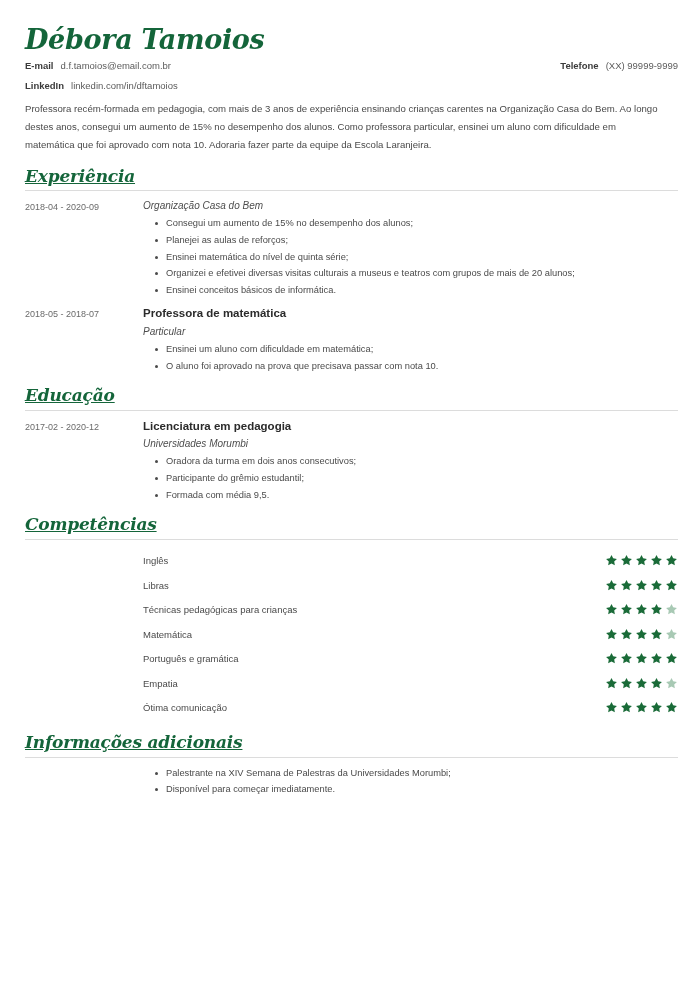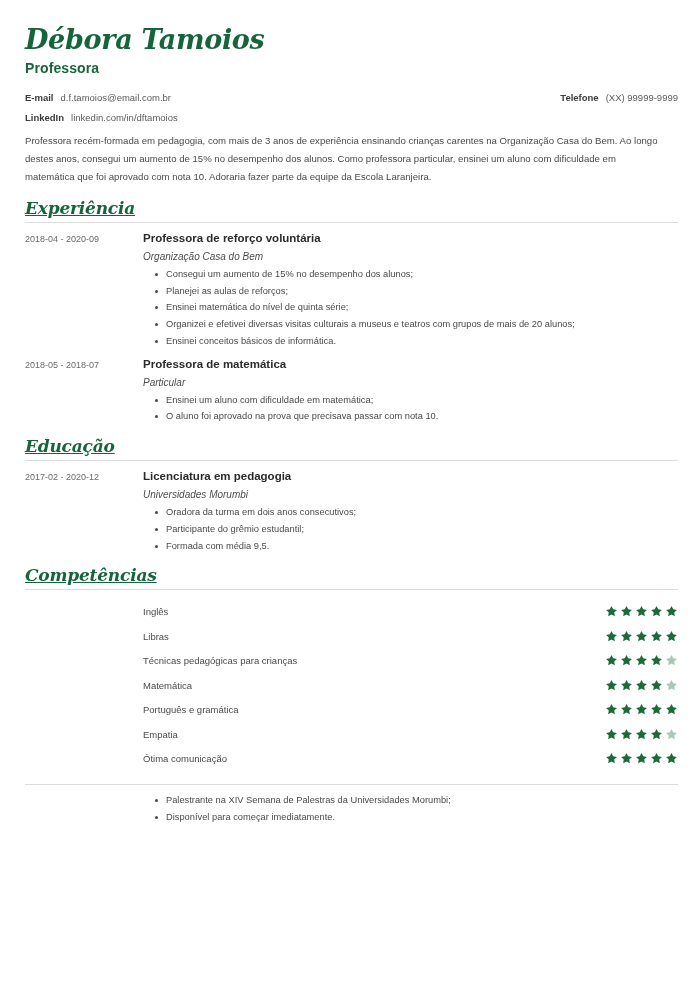--- a/index.html
+++ b/index.html
@@ -178,21 +178,20 @@
     padding-left: 130px;
   }
 </style>
 </head>
 <body>
 
 <div class="page">
 
   <div>
     <h1 class="name">Débora Tamoios</h1>
-    <div class="job-title">Professora</div>
 
     <div class="contact-grid">
       <div class="contact-row">
         <div class="contact-cell first">
           <span class="contact-label">E-mail</span>
           <span class="contact-value">d.f.tamoios@email.com.br</span>
         </div>
         <div class="contact-cell">
           <span class="contact-label">Telefone</span>
           <span class="contact-value">(XX) 99999-9999</span>
@@ -210,21 +209,20 @@
   <p class="summary">Professora recém-formada em pedagogia, com mais de 3 anos de experiência ensinando crianças carentes na Organização Casa do Bem. Ao longo destes anos, consegui um aumento de 15% no desempenho dos alunos. Como professora particular, ensinei um aluno com dificuldade em matemática que foi aprovado com nota 10. Adoraria fazer parte da equipe da Escola Laranjeira.</p>
 
   <div class="section">
     <div class="section-title">Experiência</div>
     <div class="rule"></div>
     <div>
 
       <div class="entry">
         <div class="entry-dates">2018-04  - 2020-09</div>
         <div class="entry-body">
-          <div class="entry-role">Professora de reforço voluntária</div>
           <div class="entry-org">Organização Casa do Bem</div>
           <ul class="bullets">
             <li>Consegui um aumento de 15% no desempenho dos alunos;</li>
             <li>Planejei as aulas de reforços;</li>
             <li>Ensinei matemática do nível de quinta série;</li>
             <li>Organizei e efetivei diversas visitas culturais a museus e teatros com grupos de mais de 20 alunos;</li>
             <li>Ensinei conceitos básicos de informática.</li>
           </ul>
         </div>
       </div>
@@ -402,20 +400,21 @@
             </svg>
             <svg class="star" width="13" height="13" viewBox="0 0 24 24" aria-hidden="true">
               <path fill="#1a6b38" d="M12 1.8l3.09 6.26 6.91 1-5 4.87 1.18 6.87L12 17.56l-6.18 3.25L7 13.94l-5-4.87 6.91-1z"></path>
             </svg>
           </span>
         </div>
       </div>
   </div>
 
   <div class="section extra">
+    <div class="section-title">Informações adicionais</div>
     <div class="rule"></div>
     <ul class="bullets">
       <li>Palestrante na XIV Semana de Palestras da Universidades Morumbi;</li>
       <li>Disponível para começar imediatamente.</li>
     </ul>
   </div>
 
 </div>
 
 </body></html>

